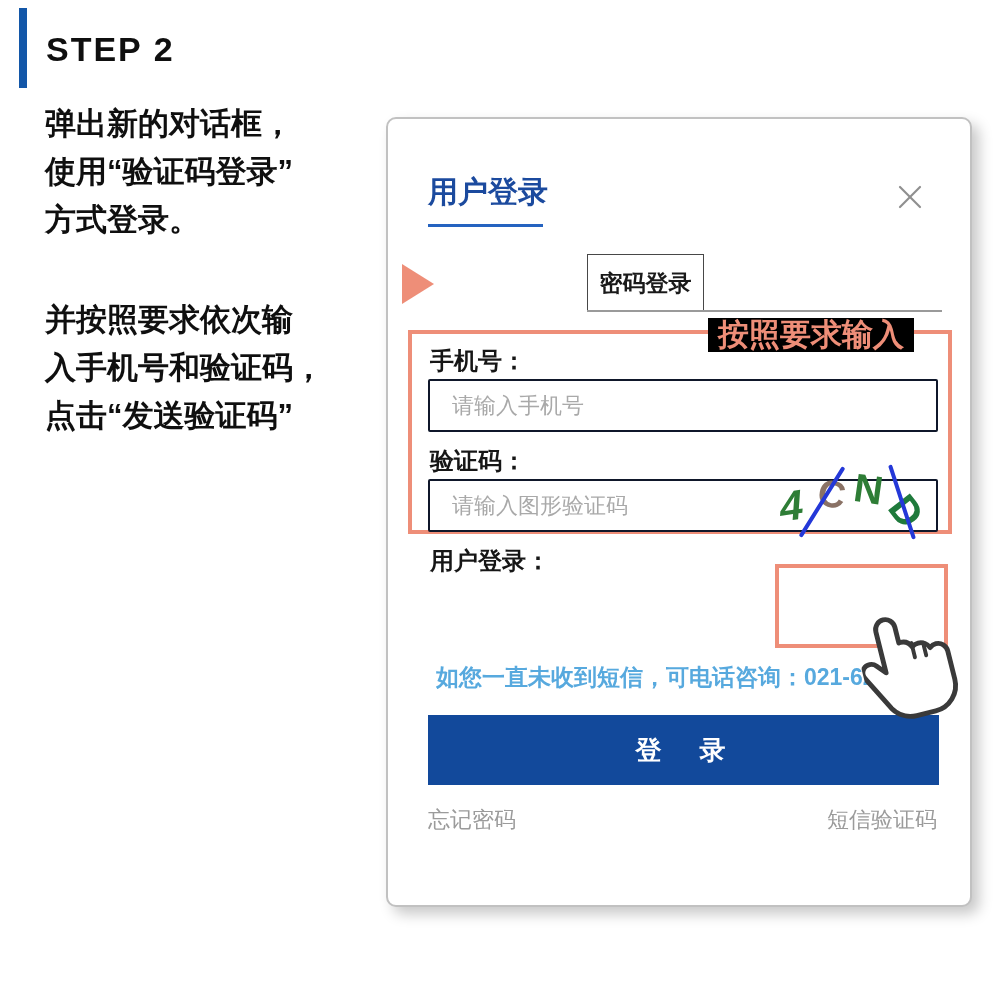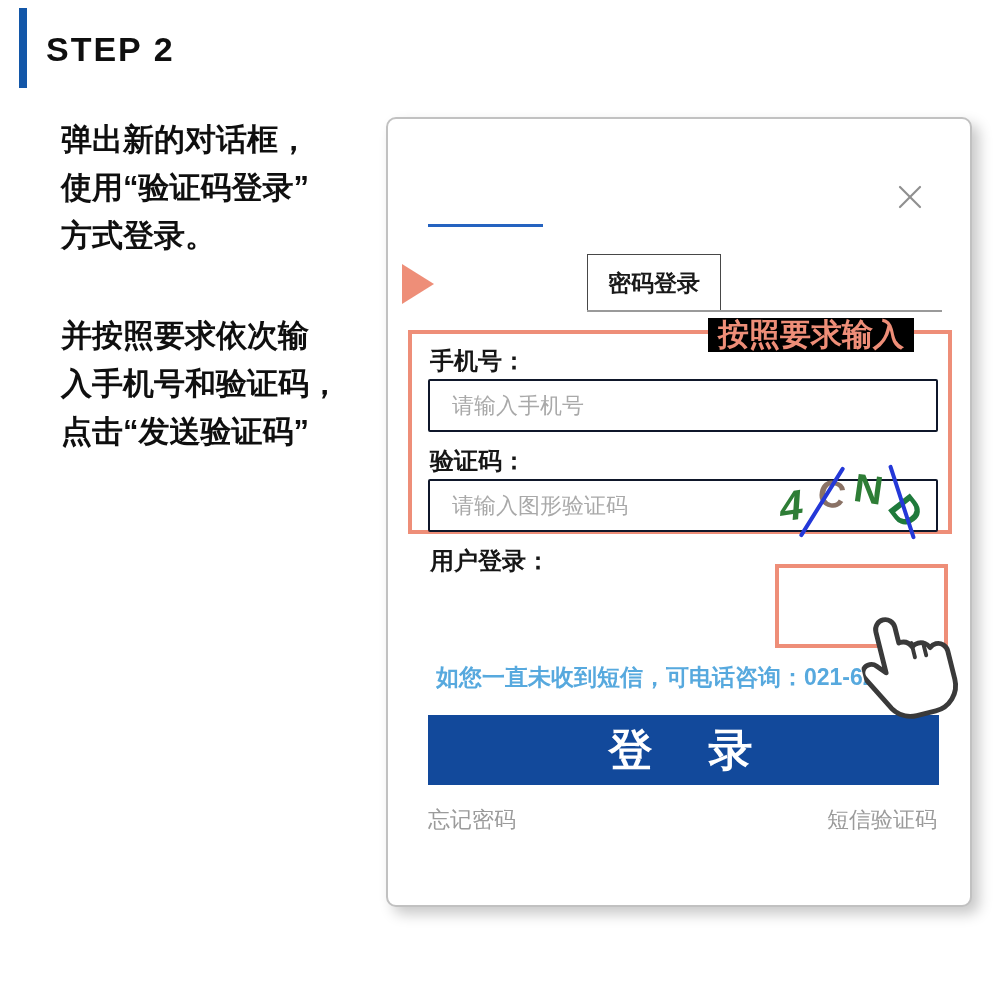--- a/index.html
+++ b/index.html
@@ -5,39 +5,39 @@
   html,body{margin:0;padding:0;}
   body{
     width:1000px;height:1000px;background:#ffffff;position:relative;overflow:hidden;
     font-family:"Liberation Sans","DejaVu Sans",sans-serif;color:#111;
   }
   .abs{position:absolute;}
 
   
   .step-bar{left:19px;top:8px;width:8px;height:80px;background:#1357A8;}
   .step-title{left:46px;top:30px;font-size:34px;font-weight:700;letter-spacing:2px;color:#0f0f0f;margin:0;}
-  .para{left:45px;width:360px;font-size:31px;line-height:48px;font-weight:700;color:#0f0f0f;margin:16px;white-space:pre-line;}
+  .para{left:45px;width:360px;font-size:31px;line-height:48px;font-weight:700;color:#0f0f0f;margin:0;white-space:pre-line;}
   .para1{top:100px;}
   .para2{top:296px;}
 
   
   .dialog{
     left:386px;top:117px;width:582px;height:786px;background:#fff;
     border:2px solid #c1c1c1;border-radius:10px;
     box-shadow:7px 7px 14px rgba(0,0,0,0.22);
   }
   .dlg-title{left:40px;top:53px;font-size:30px;font-weight:700;color:#1B4A9E;}
   .dlg-underline{left:40px;top:105px;width:115px;height:3px;background:#2563C0;}
   .close{left:508px;top:64px;width:28px;height:28px;cursor:pointer;}
 
   
   .tab{top:135px;height:57px;box-sizing:border-box;display:flex;align-items:center;justify-content:center;
        font-size:23px;font-weight:700;background:#fff;}
   .tab-active{left:40px;width:159px;border-top:1.5px solid #474747;border-left:1.5px solid #474747;color:#2D6AC4;}
-  .tab-inactive{left:199px;width:134px;border:1.5px solid #474747;border-bottom:none;color:#1a1a1a;}
+  .tab-inactive{left:199px;width:117px;border:1.5px solid #474747;border-bottom:none;color:#1a1a1a;}
   .tabs-line{left:199px;top:191px;width:355px;height:2px;background:#9a9a9a;}
   .tab-arrow{left:14px;top:145px;width:0;height:0;
     border-top:20px solid transparent;border-bottom:20px solid transparent;border-left:32px solid #EE8E78;}
 
   
   .hl-box{box-sizing:border-box;border:4px solid #EE8E78;}
   .hl-box1{left:20px;top:211px;width:544px;height:204px;}
   .hl-box2{left:387px;top:445px;width:173px;height:84px;}
   .hl-label{position:absolute;top:-16px;right:34px;background:#000000;padding:0 10px;
     font-size:31px;font-weight:700;color:#EE8E78;line-height:34px;white-space:nowrap;}
@@ -61,21 +61,21 @@
   .c4{left:114px;top:26px;font-size:40px;color:#1F7A3C;transform:rotate(52deg);}
   .strike{position:absolute;width:4px;background:#2438D8;border-radius:2px;}
   .s1{left:42px;top:-4px;height:82px;transform:rotate(32deg);}
   .s2{left:122px;top:-2px;height:78px;transform:rotate(-18deg);}
 
   
   .send-btn{left:403px;top:458px;width:148px;height:56px;background:#164B9B;border:none;
     border-radius:0 10px 10px 0;color:#fff;font-size:22px;font-weight:700;cursor:pointer;
     font-family:inherit;z-index:2;}
   .login-btn{left:40px;top:596px;width:511px;height:70px;background:#12499B;border:none;color:#fff;
-    font-size:44px;font-weight:700;letter-spacing:6px;cursor:pointer;font-family:inherit;}
+    font-size:26px;font-weight:700;letter-spacing:6px;cursor:pointer;font-family:inherit;}
   .hint{left:48px;top:543px;font-size:23px;font-weight:700;color:#57A9DE;white-space:nowrap;width:520px;overflow:hidden;}
 
   .footer-link{top:686px;font-size:22px;font-weight:500;color:#9B9B9B;cursor:pointer;}
   .fl-left{left:40px;}
   .fl-right{right:33px;}
 
   .hand{left:474px;top:489px;width:98px;height:114px;z-index:5;transform:rotate(-14deg);}
 </style>
 </head>
 <body>
@@ -86,20 +86,21 @@
   <h1 class="abs step-title">STEP 2</h1>
   <p class="abs para para1">弹出新的对话框，
 使用“验证码登录”
 方式登录。</p>
   <p class="abs para para2">并按照要求依次输
 入手机号和验证码，
 点击“发送验证码”</p>
 
   <div class="abs dialog">
 
+    <div class="abs dlg-title">用户登录</div>
     <div class="abs dlg-underline"></div>
 
     <svg class="abs close" viewBox="0 0 28 28">
       <line x1="4" y1="4" x2="24" y2="24" stroke="#8f8f8f" stroke-width="2.2" stroke-linecap="round"></line>
       <line x1="24" y1="4" x2="4" y2="24" stroke="#8f8f8f" stroke-width="2.2" stroke-linecap="round"></line>
     </svg>
 
     <div class="abs tab-arrow"></div>
     <div class="abs tab tab-inactive">
       <span>密码登录</span>

